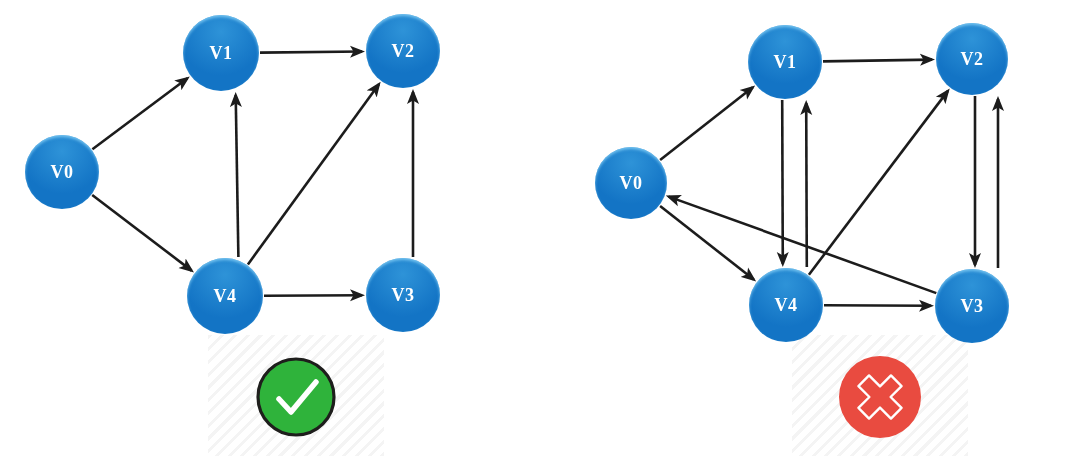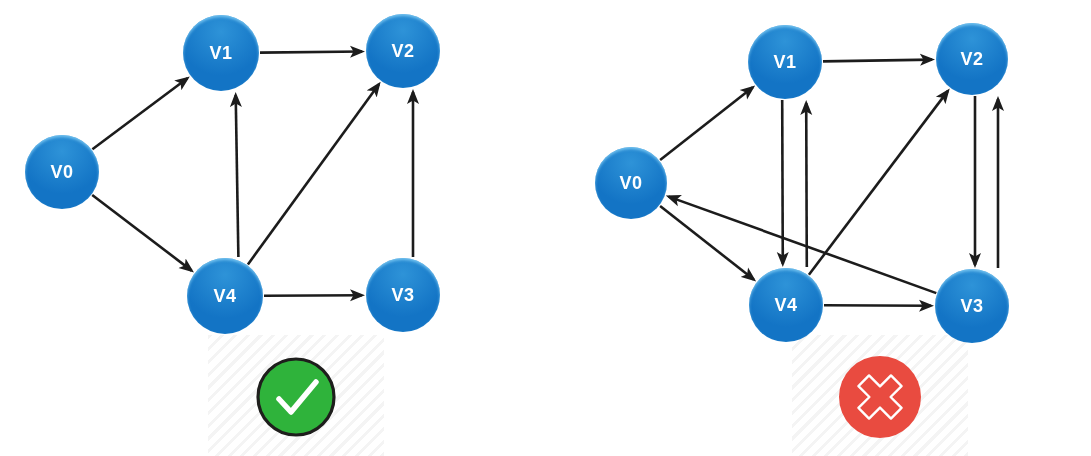--- a/index.html
+++ b/index.html
@@ -21,20 +21,21 @@
     border-radius: 50%;
     display: flex;
     align-items: center;
     justify-content: center;
     color: #ffffff;
     font-weight: bold;
     font-size: 18px;
     letter-spacing: 0.5px;
     box-shadow: inset 0 2px 3px rgba(140, 214, 250, 0.75);
     user-select: none;
+    font-family: Liberation Serif, serif;
   }
   .badge {
     position: absolute;
     transform: translate(-50%, -50%);
     line-height: 0;
   }
   .stripes {
     position: absolute;
     background: repeating-linear-gradient(
       135deg,

